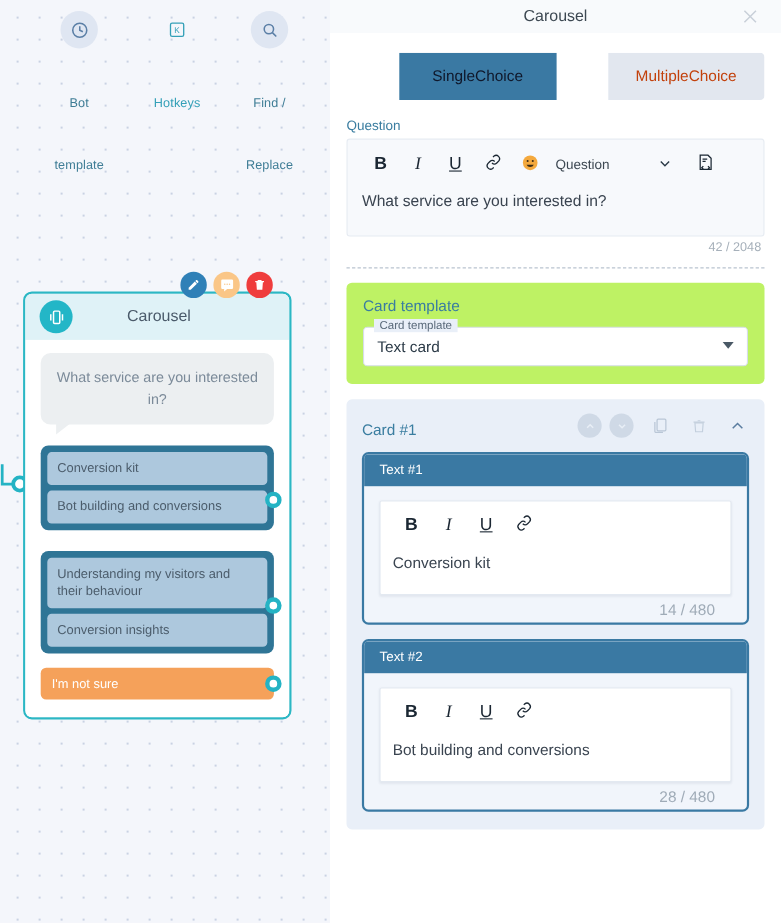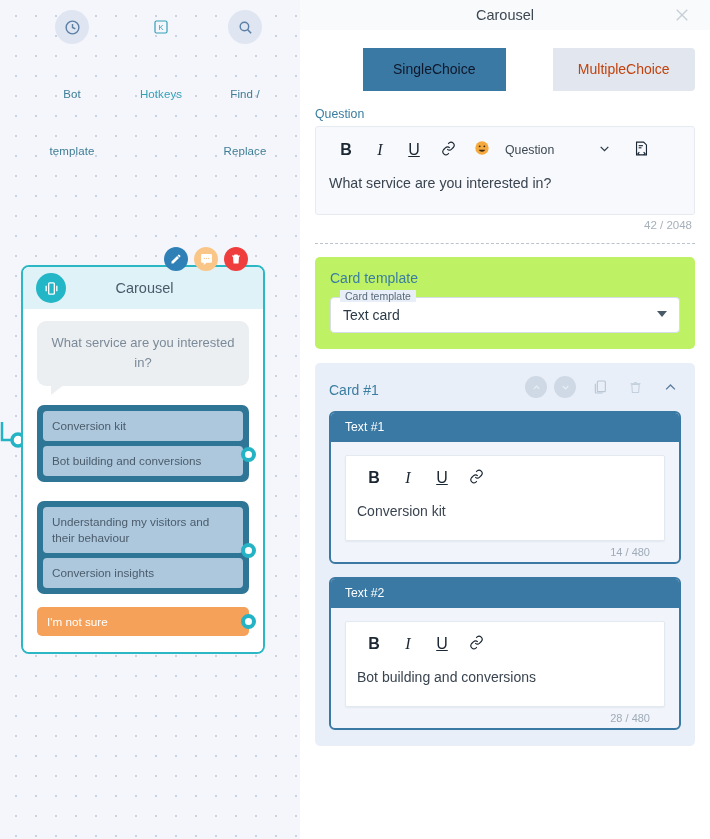--- a/index.html
+++ b/index.html
@@ -212,21 +212,21 @@
     background: #3a79a3; color: #ffffff; font-size: 12.2px;
     padding: 7px 0 8px 14px;
   }
   .tb-body { padding: 13px 14px 4px 14px; }
   .tb-editor {
     background: #ffffff; border: 1px solid #e3e9f1;
     border-radius: 2px; height: 86px; padding: 9px 11px 0 11px;
     box-shadow: 0 1px 2px rgba(40,60,90,.07);
   }
   .tb-text { margin-top: 12px; font-size: 14px; color: #3a4450; }
-  .tb-counter { text-align: right; font-size: 11px; color: #9fabb7; padding: 5px 15px 0 0; }
+  .tb-counter { text-align: right; font-size: 14px; color: #9fabb7; padding: 5px 15px 0 0; }
 </style>
 </head>
 <body>
 
 <div id="app">
 
   <div class="canvas">
 
     <div class="canvas-toolbar">
 

